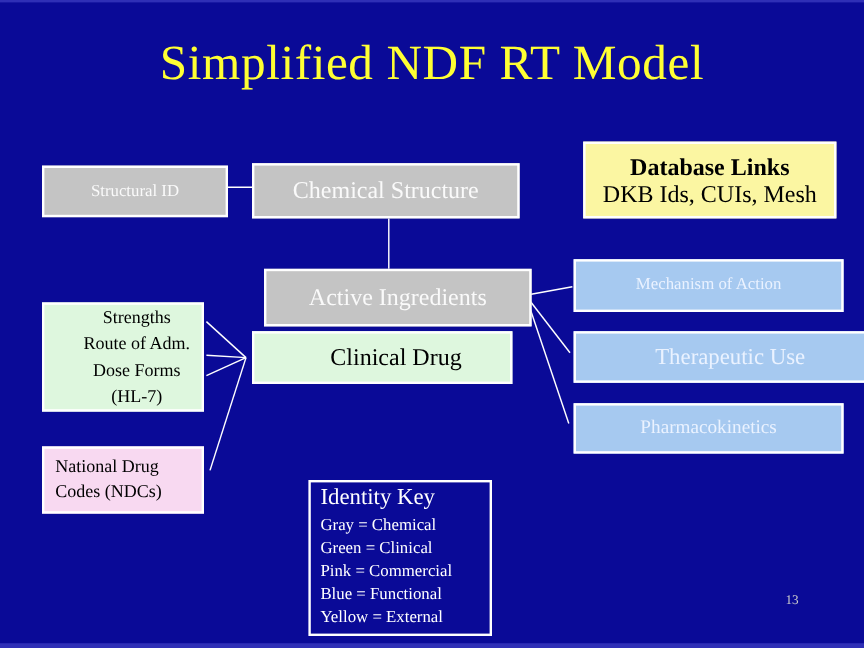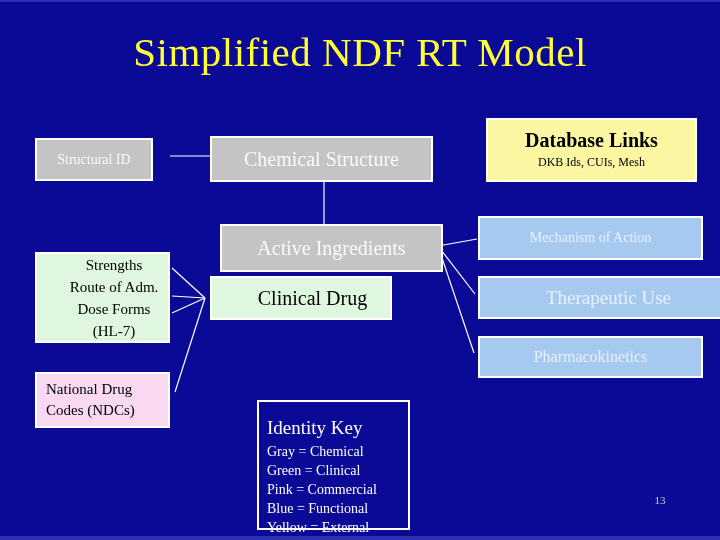--- a/index.html
+++ b/index.html
@@ -31,39 +31,39 @@
     display:flex; flex-direction:column;
     align-items:center; justify-content:center;
     text-align:center;
   }
   .gray  { background:#c4c4c4; color:#fafafa; }
   .green { background:#def7de; color:#000000;padding-left:23px; }
   .blue  { background:#a6c9f0; color:#eaf2ff; }
   .pink  { background:#f8d9f1; color:#000000; }
   .yellow{ background:#fbf6a2; color:#000000; }
 
-  .structural-id       { left:35px;  top:138px; width:118px; height:43px; font-size:14px; }
+  .structural-id       { left:35px;  top:138px; width:155px; height:43px; font-size:14px; }
   .chemical-structure  { left:210px; top:136px; width:223px; height:46px; font-size:20px; }
   .database-links      { left:486px; top:118px; width:211px; height:64px; }
   .db-title            { font-size:20px; font-weight:bold; line-height:24px; }
-  .db-sub              { font-size:12px; line-height:20px; }
+  .db-sub              { font-size:20px; line-height:20px; }
   .active-ingredients  { left:220px; top:224px; width:223px; height:48px; font-size:20px; }
   .mechanism-of-action { left:478px; top:216px; width:225px; height:44px; font-size:14px; }
   .strengths           { left:35px;  top:252px; width:135px; height:91px; font-size:15px; line-height:22px; }
-  .clinical-drug       { left:210px; top:276px; width:182px; height:44px; font-size:20px; }
+  .clinical-drug       { left:210px; top:276px; width:217px; height:44px; font-size:20px; }
   .therapeutic-use     { left:478px; top:276px; width:261px; height:43px; font-size:19px; }
   .pharmacokinetics    { left:478px; top:336px; width:225px; height:42px; font-size:16px; }
   .national-drug-codes { left:35px;  top:372px; width:135px; height:56px;
                          font-size:15px; line-height:21px;
                          align-items:flex-start; padding-left:9px; text-align:center; }
 
   .identity-key {
     position:absolute; left:257px; top:400px; width:153px; height:130px;
     border:2px solid #ffffff; box-sizing:border-box;
-    color:#ffffff; padding:14px 0 0 8px; text-align:left;
+    color:#ffffff; padding:1px 0 0 8px; text-align:left;
   }
   .ik-title { font-size:19px; line-height:24px; margin-bottom:2px; }
   .ik-entry { font-size:14px; line-height:19px; }
 
   .page-num {
     position:absolute; left:640px; top:494px; width:40px;
     font-size:11px; color:#cccccc; text-align:center;
   }
 </style>
 </head>

